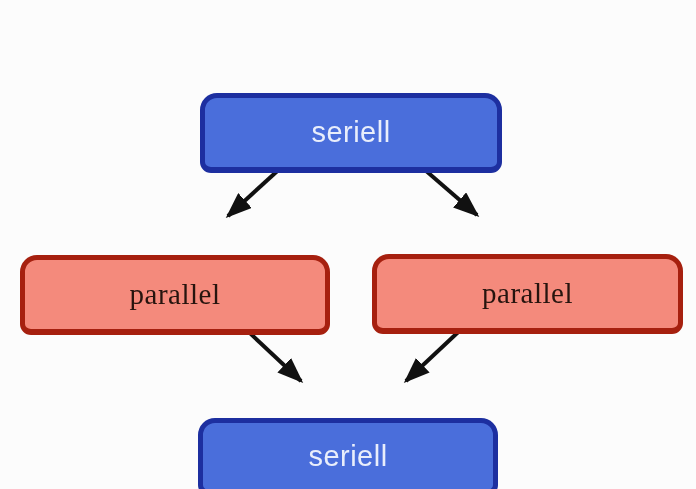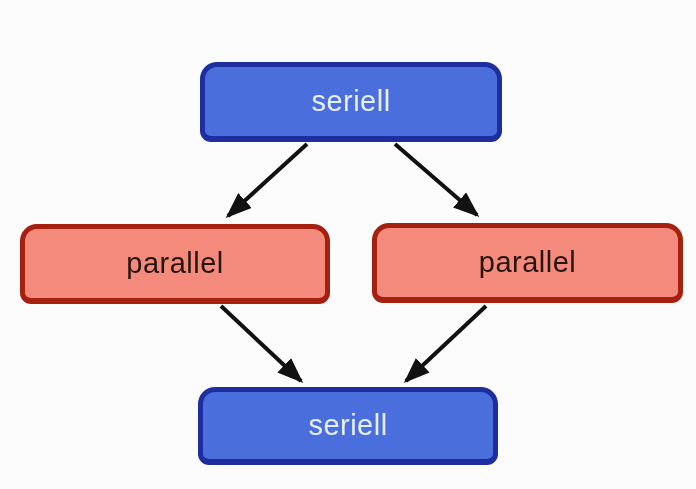--- a/index.html
+++ b/index.html
@@ -30,30 +30,32 @@
     position: absolute;
     box-sizing: border-box;
     display: flex;
     align-items: center;
     justify-content: center;
     border-style: solid;
     border-width: 5px 5px 6px 5px;
     border-radius: 17px 17px 11px 11px;
     font-size: 29px;
     letter-spacing: 0.5px;
+    margin-top: 31px;
   }
   .node.serial {
     background: var(--serial-fill, #4a6edb);
     border-color: var(--serial-border, #1d2fa0);
     color: var(--serial-text, #e9eefb);
   }
   .node.parallel {
     background: var(--parallel-fill, #f48a7c);
     border-color: var(--parallel-border, #a6200f);
     color: var(--parallel-text, #26140e);
+    font-family: Liberation Serif, serif;
   }
   #node-seriell-top    { left: 200px; top: 62px;  width: 302px; height: 80px; }
   #node-parallel-left  { left: 20px;  top: 224px; width: 310px; height: 80px; }
   #node-parallel-right { left: 372px; top: 223px; width: 311px; height: 80px; }
   #node-seriell-bottom { left: 198px; top: 387px; width: 300px; height: 78px; }
   .arrow-line {
     stroke: var(--arrow, #111111);
     stroke-width: 4;
     fill: none;
   }

